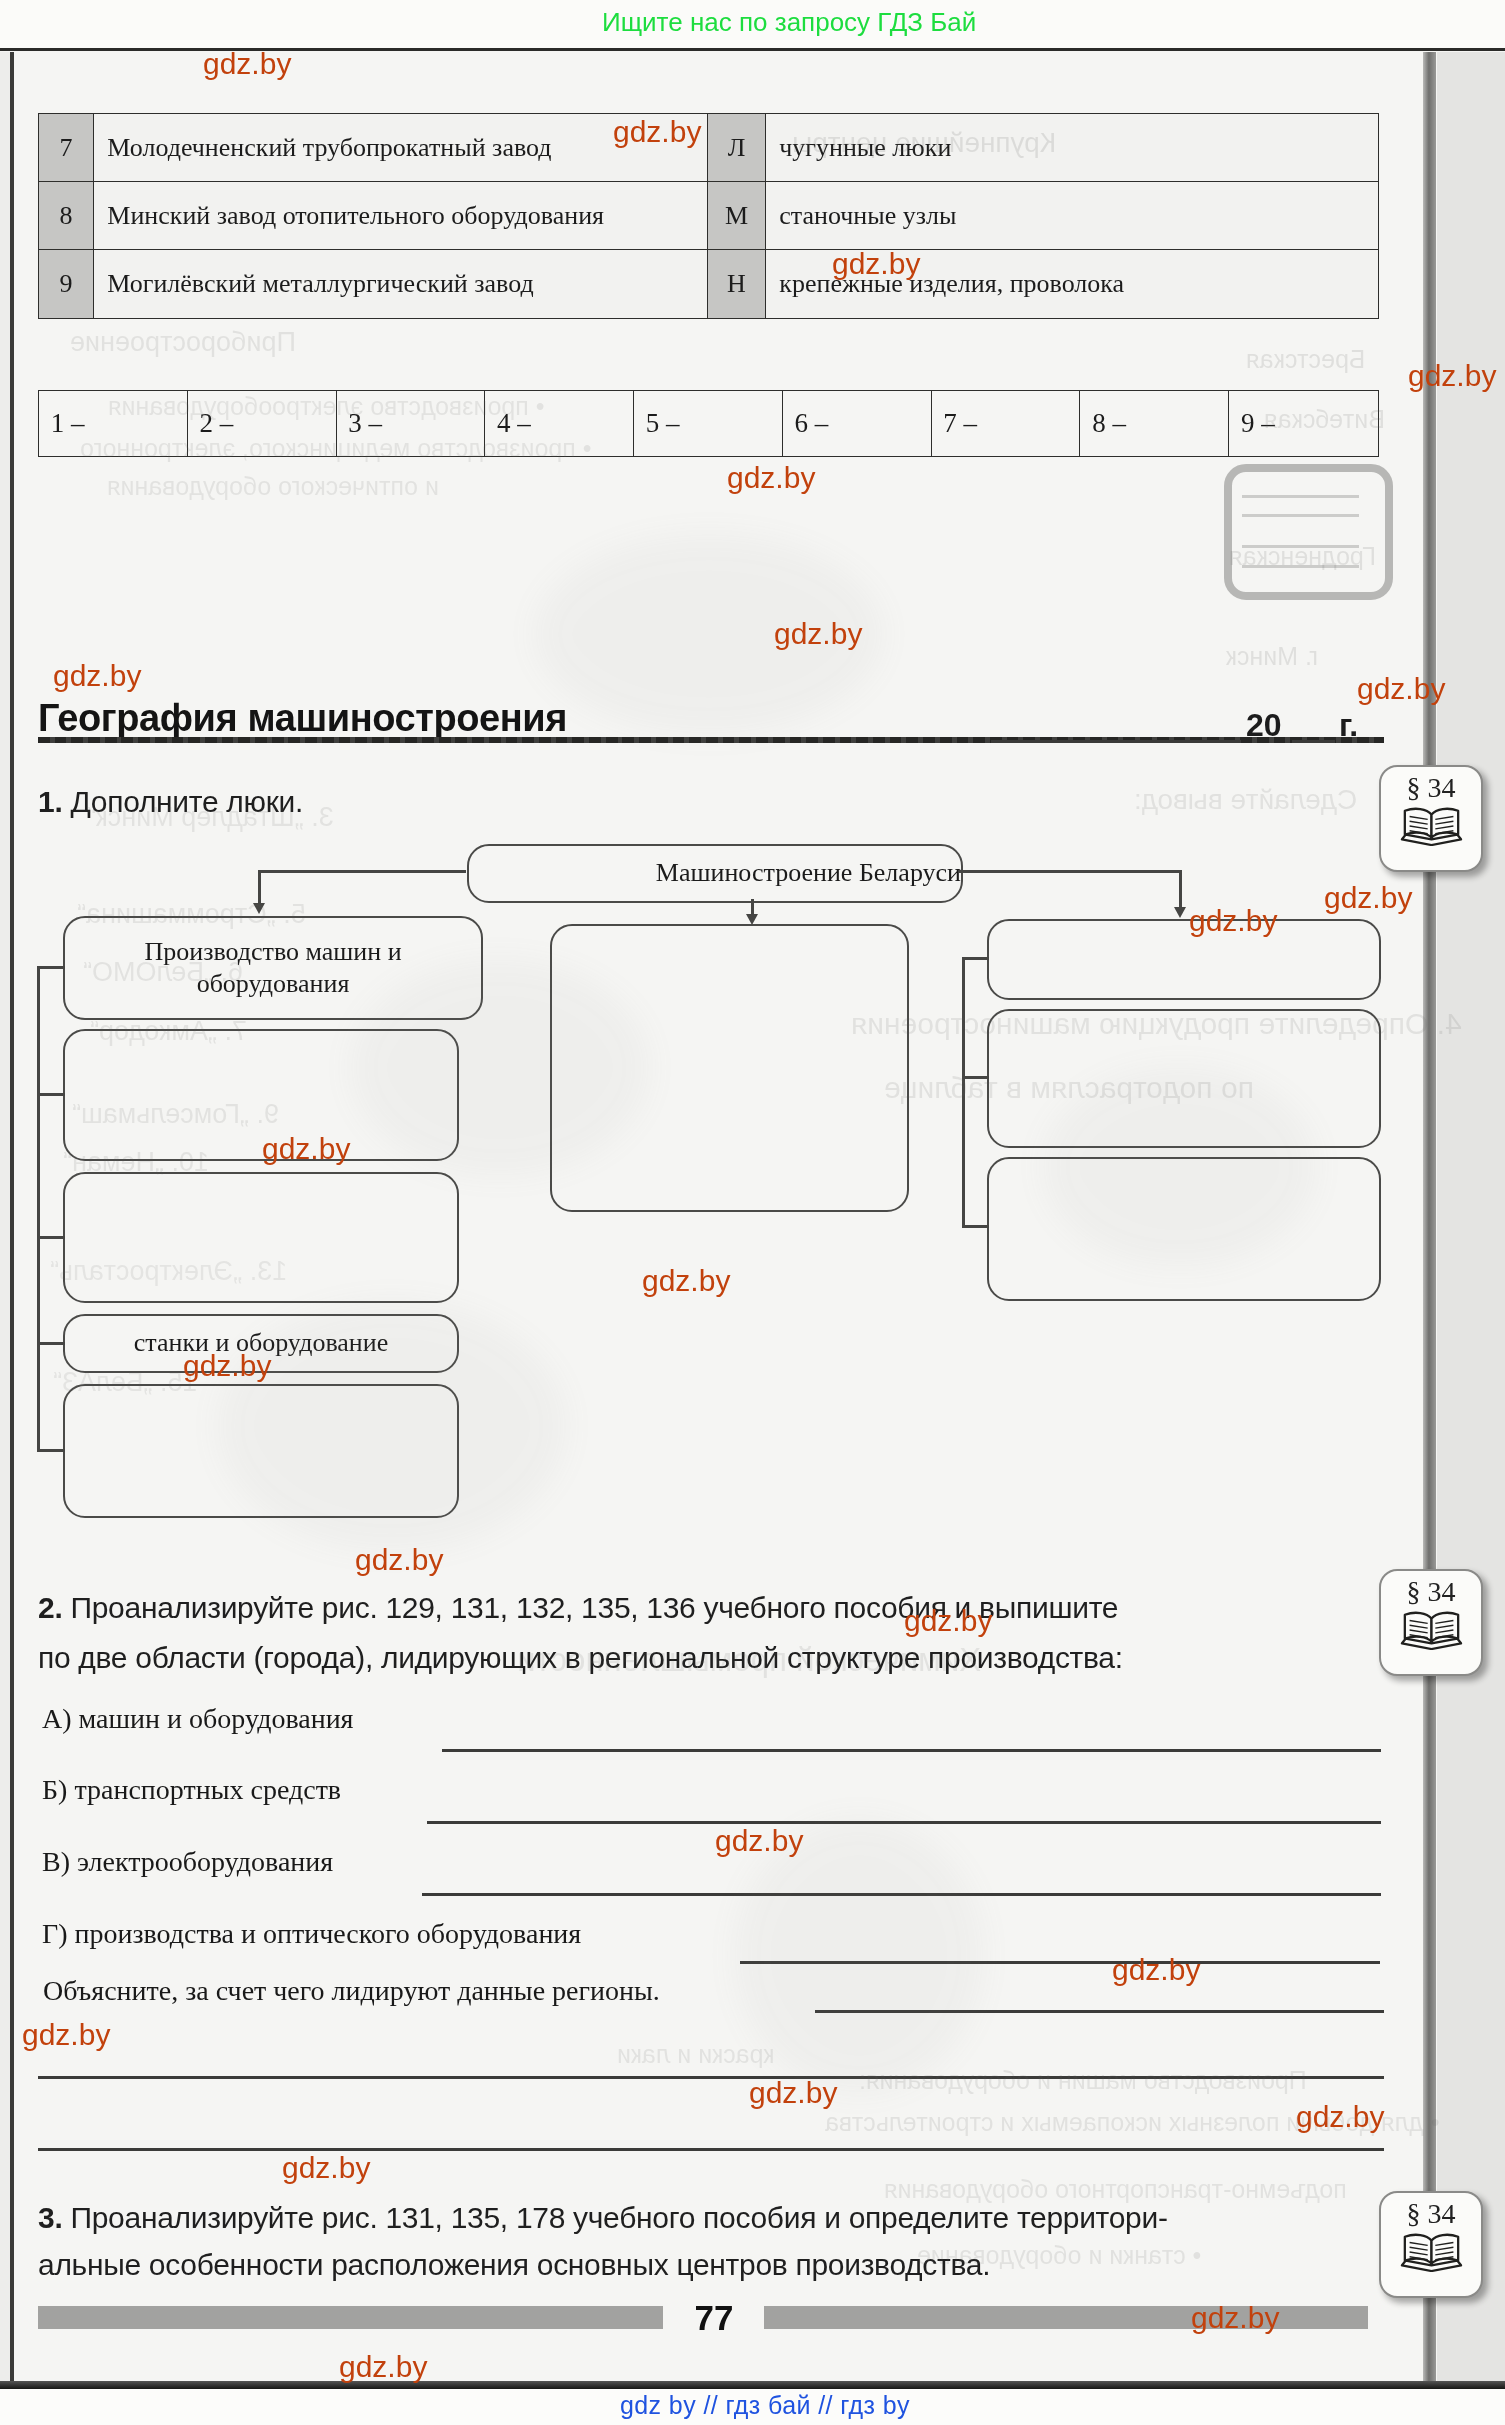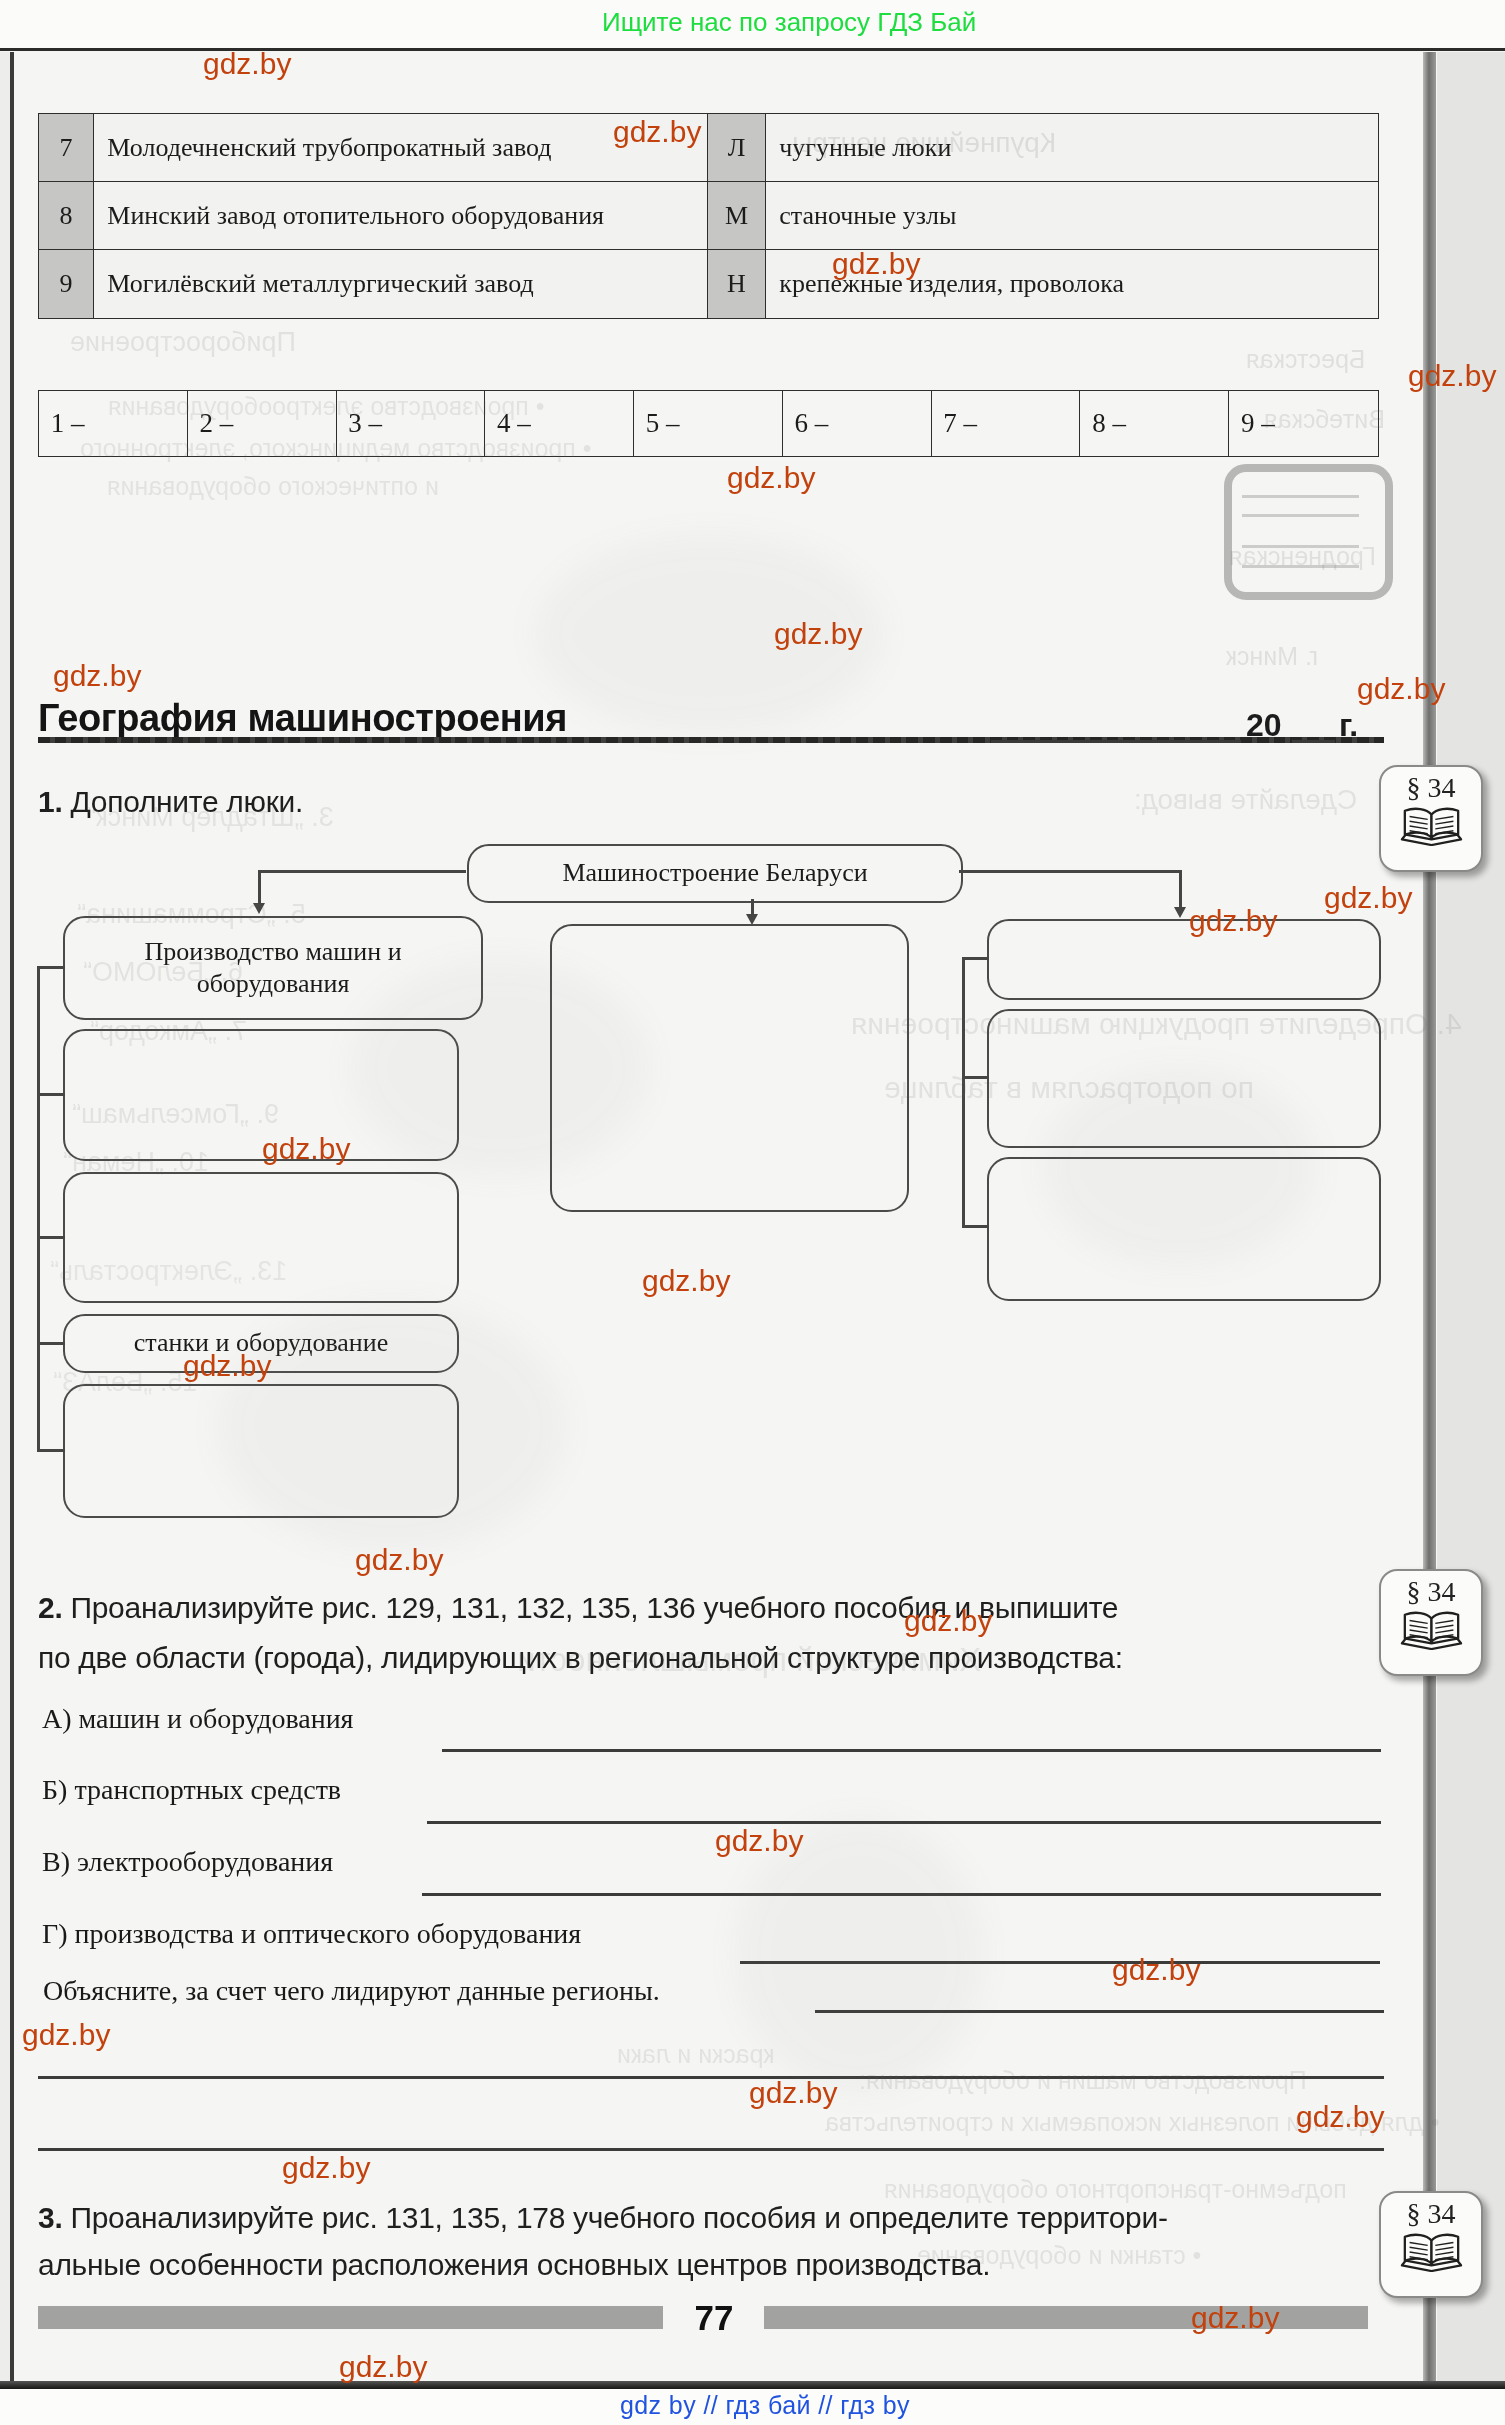--- a/index.html
+++ b/index.html
@@ -174,21 +174,21 @@
         <use href="#bk"></use>
       </svg>
   </div>
 
   <div class="abs task" style="left:38px;top:785px;">
     <b>1.</b>
     <span> </span>
     <span>Дополните люки.</span>
   </div>
 
-  <div class="sbox" style="left:467px;top:844px;width:492px;height:55px;">
+  <div class="sbox" style="left:467px;top:844px;width:492px;height:55px;justify-content:flex-end;">
       <span>Машиностроение Беларуси</span>
     </div>
 
   <div class="conn" style="left:258px;top:870px;width:208px;height:2.5px;"></div>
   <div class="conn" style="left:258px;top:870px;width:2.5px;height:35px;"></div>
   <div class="arrowdown" style="left:253px;top:903px;"></div>
 
   <div class="conn" style="left:751px;top:899px;width:2.5px;height:18.3px;"></div>
   <div class="arrowdown" style="left:746px;top:914px;"></div>
 

